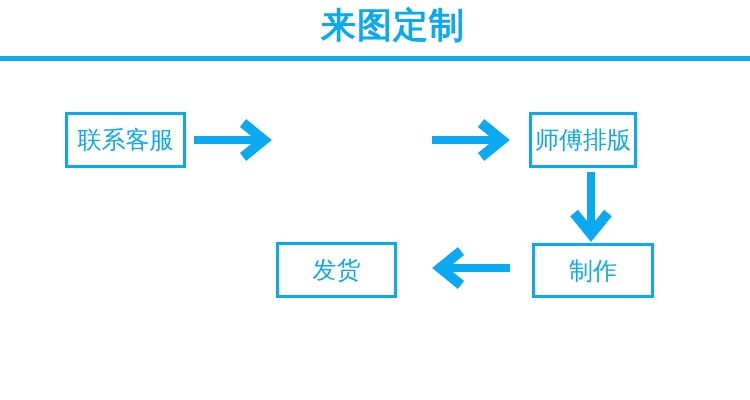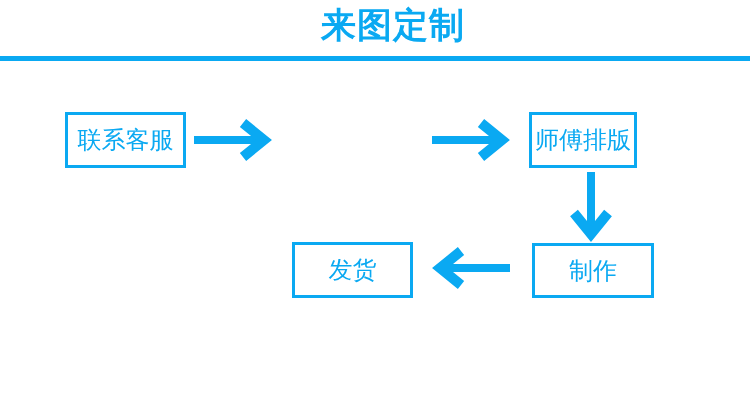--- a/index.html
+++ b/index.html
@@ -42,21 +42,21 @@
     background: #ffffff;
     display: flex;
     align-items: center;
     justify-content: center;
     font-size: 24px;
     color: var(--accent);
   }
   #box-contact  { left: 65px;  top: 112px; width: 121px; height: 56px; }
   #box-send     { left: 292px; top: 111px; width: 121px; height: 56px; }
   #box-typeset  { left: 529px; top: 112px; width: 108px; height: 56px; }
-  #box-ship     { left: 292px; top: 242px; width: 121px; height: 56px; }
+  #box-ship     { left: 276px; top: 242px; width: 121px; height: 56px; }
   #box-make     { left: 532px; top: 243px; width: 122px; height: 55px; }
   .arrow {
     position: absolute;
     color: var(--accent);
     line-height: 0;
   }
   #arrow-1    { left: 192px; top: 118px; }
   #arrow-2    { left: 430px; top: 118px; }
   #arrow-down { left: 569px; top: 170px; }
   #arrow-left { left: 428px; top: 246px; }

